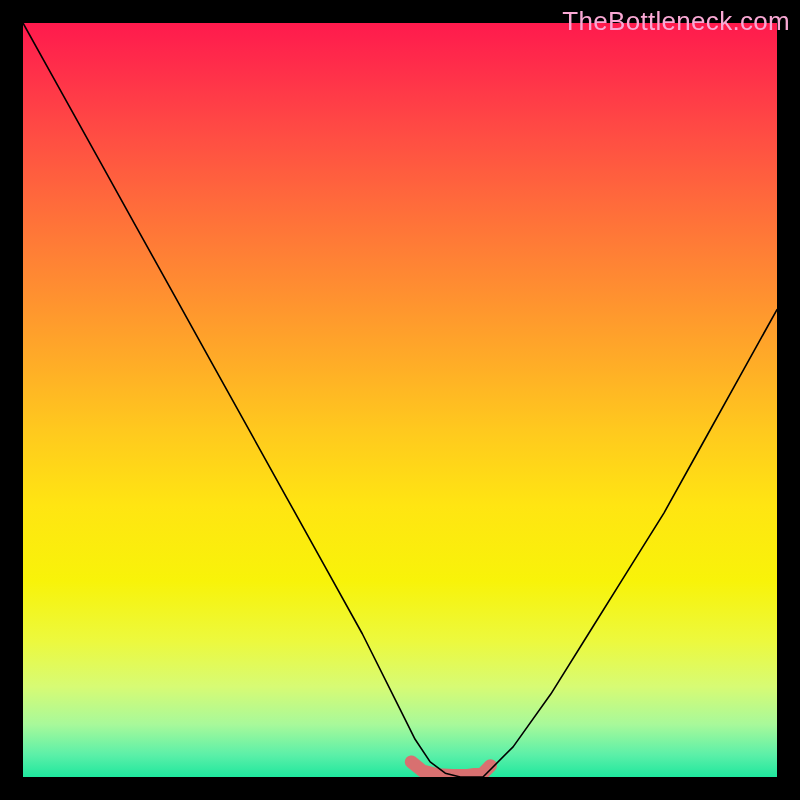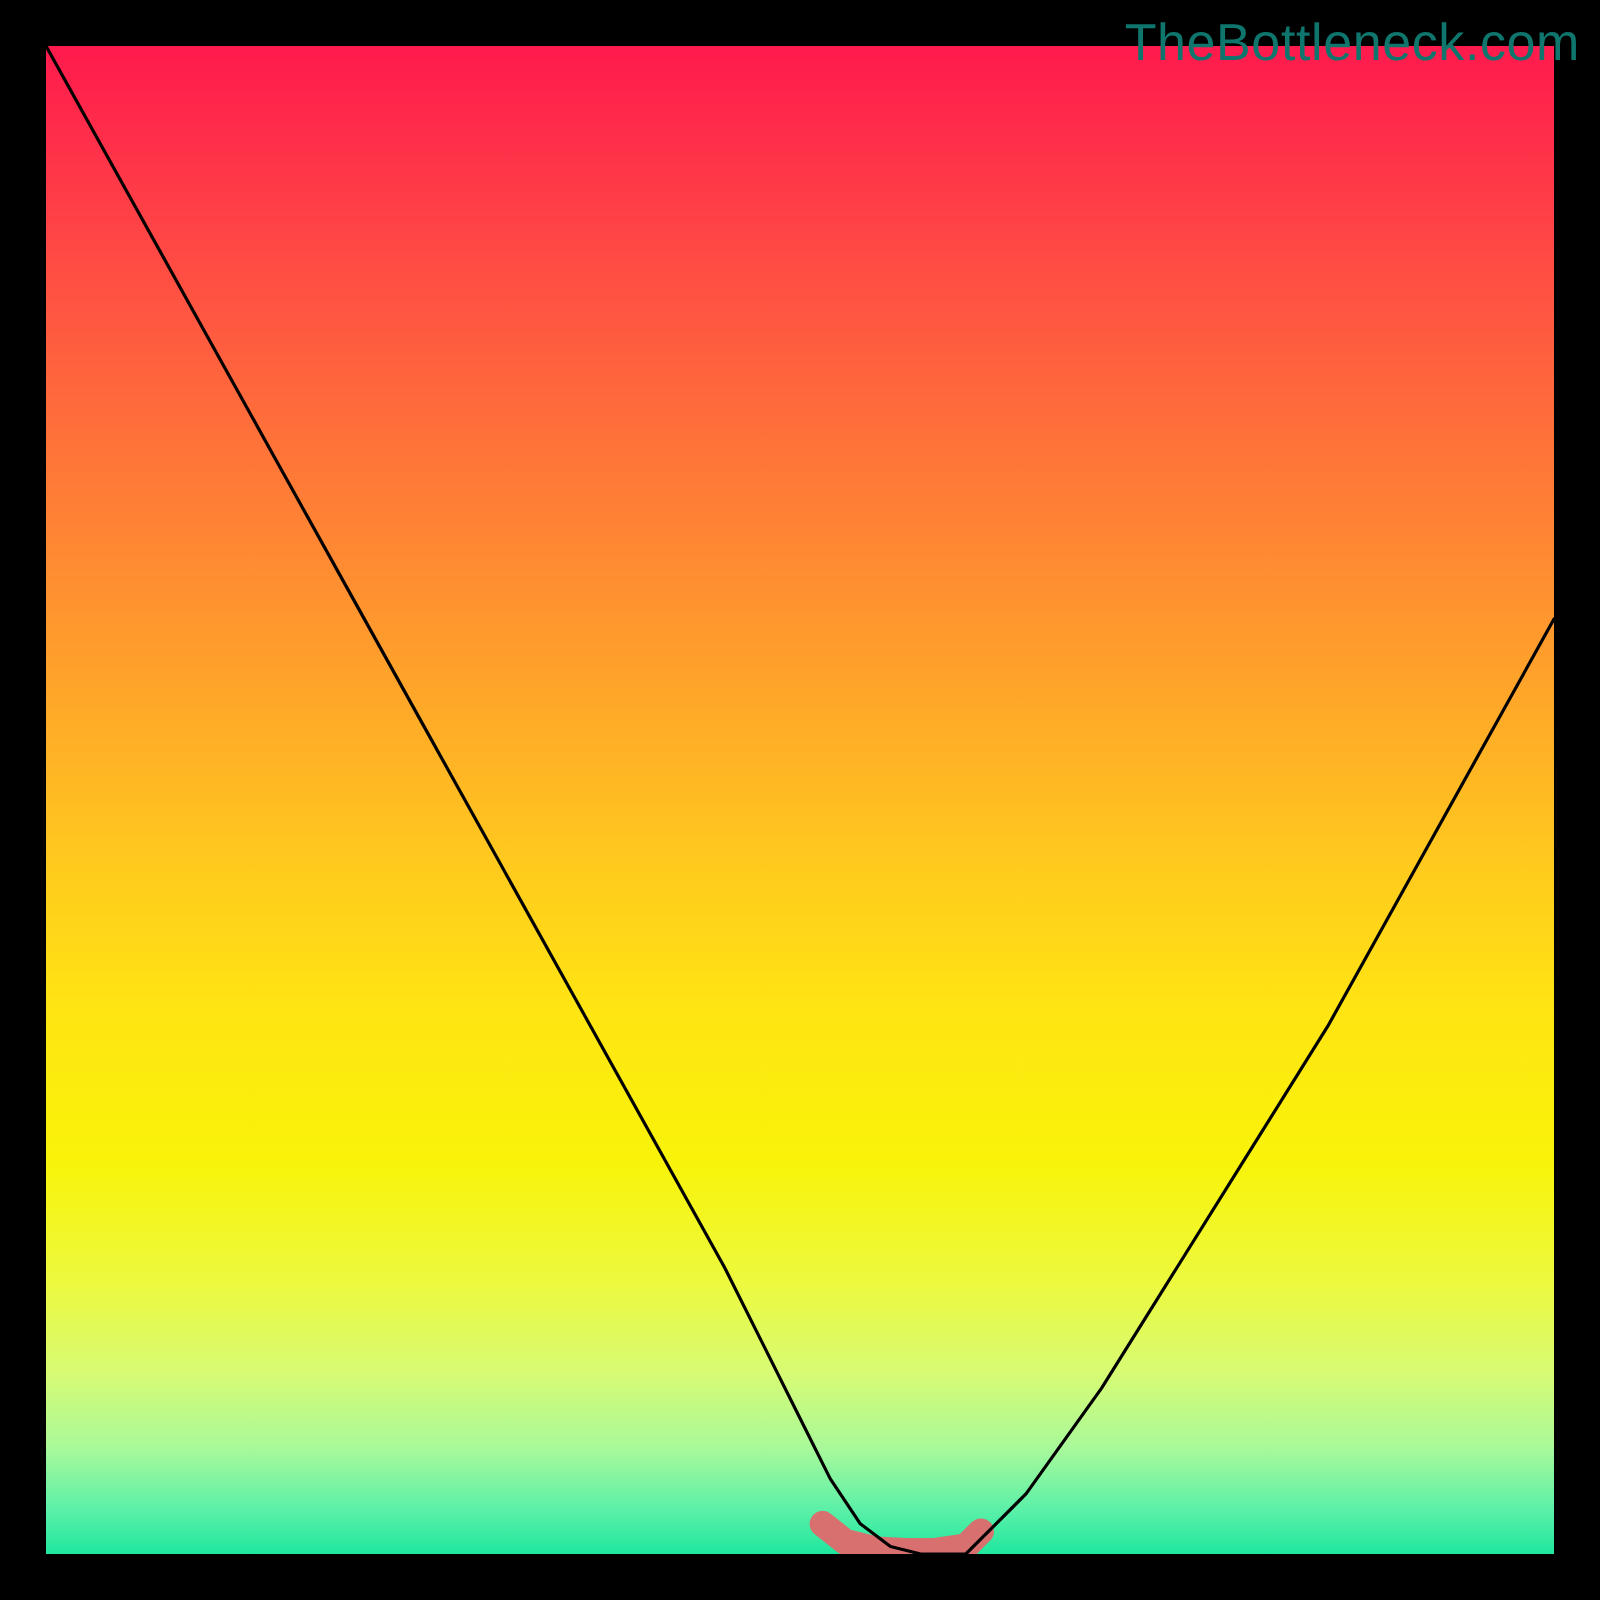--- a/index.html
+++ b/index.html
@@ -16,21 +16,21 @@
     width: 800px;
     height: 800px;
     background: #000;
   }
   .watermark {
     position: absolute;
     top: 6px;
     right: 10px;
     font-size: 26px;
     font-weight: 500;
-    color: #0f766e;
+    color: #f9a8d4;
     letter-spacing: 0.3px;
     z-index: 5;
   }
   .plot {
     position: absolute;
     left: 23px;
     top: 23px;
     width: 754px;
     height: 754px;
     overflow: hidden;

